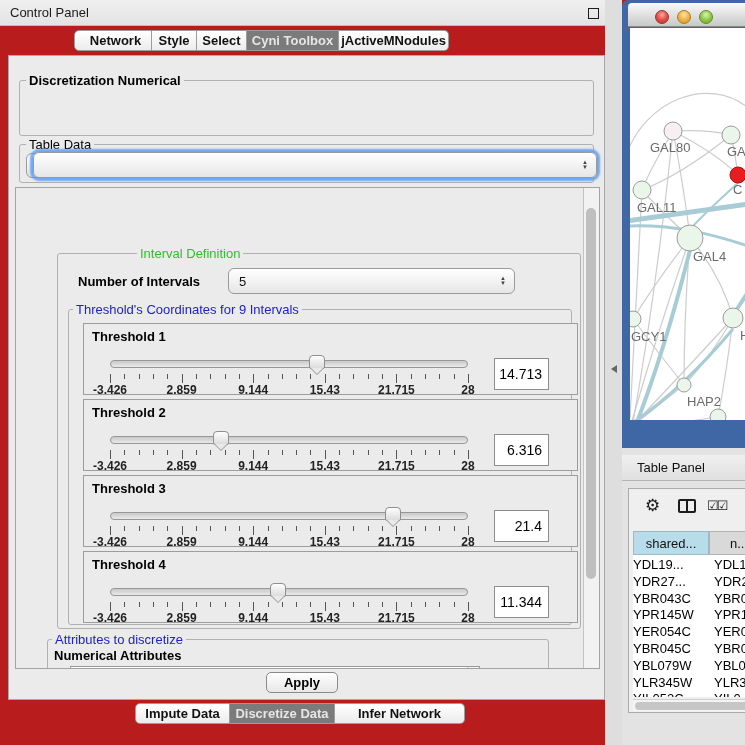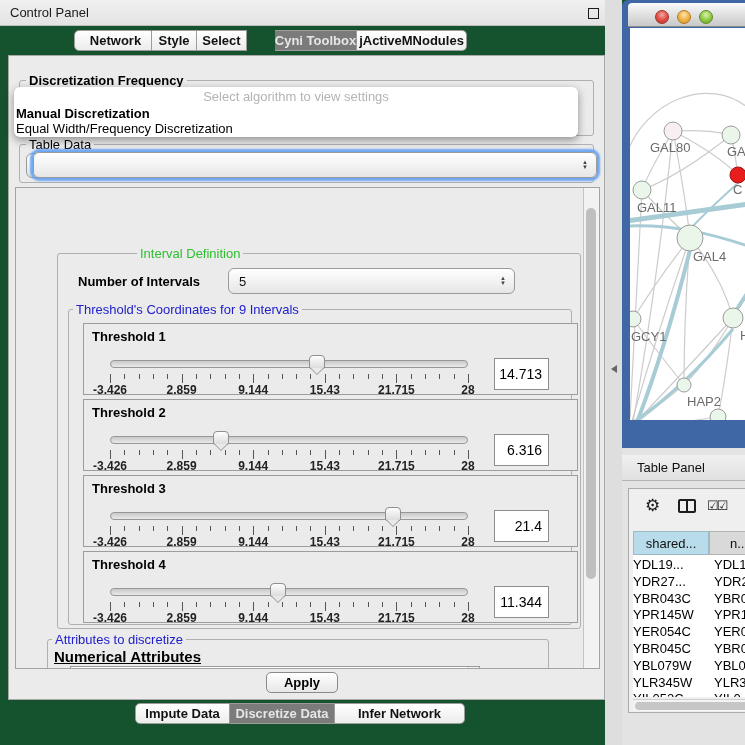--- a/index.html
+++ b/index.html
@@ -1,17 +1,17 @@
 <!DOCTYPE html>
 <html><head>
 <meta charset="utf-8">
 <style>
   * { margin:0; padding:0; box-sizing:border-box; font-family:"Liberation Sans", sans-serif; }
   html,body { width:745px; height:745px; }
-  #root { position:relative; width:745px; height:745px; background:#14532d; overflow:hidden; }
+  #root { position:relative; width:745px; height:745px; background:#b91c1c; overflow:hidden; }
 
   
   .cp-titlebar { position:absolute; left:0; top:0; width:622px; height:26px;
     background:linear-gradient(#f0f0f0,#e3e3e3); border-bottom:1px solid #bcbcbc; }
   .cp-title { position:absolute; left:10px; top:5px; font-size:13px; color:#1b1b1b; }
   .win-btn { position:absolute; top:6px; font-size:13px; color:#1b1b1b; cursor:default; }
   .float-btn { left:588px; width:11px; height:11px; border:1.5px solid #1b1b1b; top:8px; }
   .close-btn { left:608px; font-weight:bold; }
 
   .seg-group { position:absolute; display:flex; }
@@ -139,28 +139,28 @@
   <div class="seg-group" id="top-tabs">
       <div class="seg" style="width: 78px;"><svg width="11" height="14" style="margin-right: 5px;">
           <line x1="3" y1="4" x2="8" y2="11" stroke="#888"></line>
           <line x1="8" y1="3" x2="8" y2="11" stroke="#888"></line>
           <circle cx="3" cy="4" r="2.2" fill="#47a347"></circle>
           <circle cx="8" cy="3" r="2.2" fill="#47a347"></circle>
           <circle cx="8" cy="11" r="2.2" fill="#47a347"></circle>
         </svg>Network</div>
       <div class="seg" style="width: 45px;">Style</div>
       <div class="seg" style="width: 50px;">Select</div>
-      <div class="seg sel" style="width: 82px; margin-left: 28px;">Cyni Toolbox</div>
+      <div class="seg sel" style="width: 92px;">Cyni Toolbox</div>
       <div class="seg" style="width: 110px;">jActiveMNodules</div>
     </div>
 
   <div class="main-panel">
 
     <div class="titled-group" style="left:10px; top:24px; width:575px; height:56px;">
-      <div class="group-title bold">Discretization Frequency</div>
+      <div class="group-title bold">Discretization Numerical</div>
     </div>
     <div class="combo" id="algo-combo">
       <span class="spin">
           <span>▲</span>
           <span>▼</span>
         </span>
     </div>
 
     <div class="titled-group" style="left:10px; top:88px; width:575px; height:39px;">
       <div class="group-title">Table Data</div>
@@ -349,44 +349,37 @@
                 <div class="tick-label" style="left: 312.4px;">21.715</div>
                 <div class="tick-label" style="left: 384px;">28</div>
                 <div class="th-value">11.344</div>
               </div>
             </div>
         </div>
       </div>
 
       <div class="titled-group" style="left:31px; top:451px; width:502px; height:120px;">
         <div class="group-title blue" style="left:4px;">Attributes to discretize</div>
-        <div style="position:absolute; left:6px; top:8px; font-size:15px; font-weight:bold; color:#000;text-decoration:underline;">Numerical Attributes</div>
+        <div style="position:absolute; left:6px; top:8px; font-size:13px; font-weight:bold; color:#000;">Numerical Attributes</div>
         <div class="attr-list" style="left:22px; top:26px; width:410px; height:86px;">
 
           <div class="vscroll" style="right:0; top:0; width:12px; height:100%;">
             
           </div>
         </div>
       </div>
 
       <div class="vscroll" style="left:567px; top:0; width:16px; height:100%; border-left:1px solid #c3c3c3;">
         <div class="vthumb" style="left:2px; width:10px; top:20px; height:371px;"></div>
       </div>
     </div>
 
     <div class="apply-btn">Apply</div>
   </div>
 
-  <div id="algo-popup">
-    <div class="popup-hint">Select algorithm to view settings</div>
-    <div id="popup-options">
-        <div class="popup-item sel">Manual Discretization</div>
-        <div class="popup-item">Equal Width/Frequency Discretization</div>
-      </div>
-  </div>
 
   <div class="seg-group" id="bottom-tabs">
       <div class="seg" style="width: 95px;">Impute Data</div>
       <div class="seg sel" style="width: 105px;">Discretize Data</div>
       <div class="seg" style="width: 130px;">Infer Network</div>
     </div>
 
   <div id="divider"></div>
   <div id="drag-cursor"></div>
 

